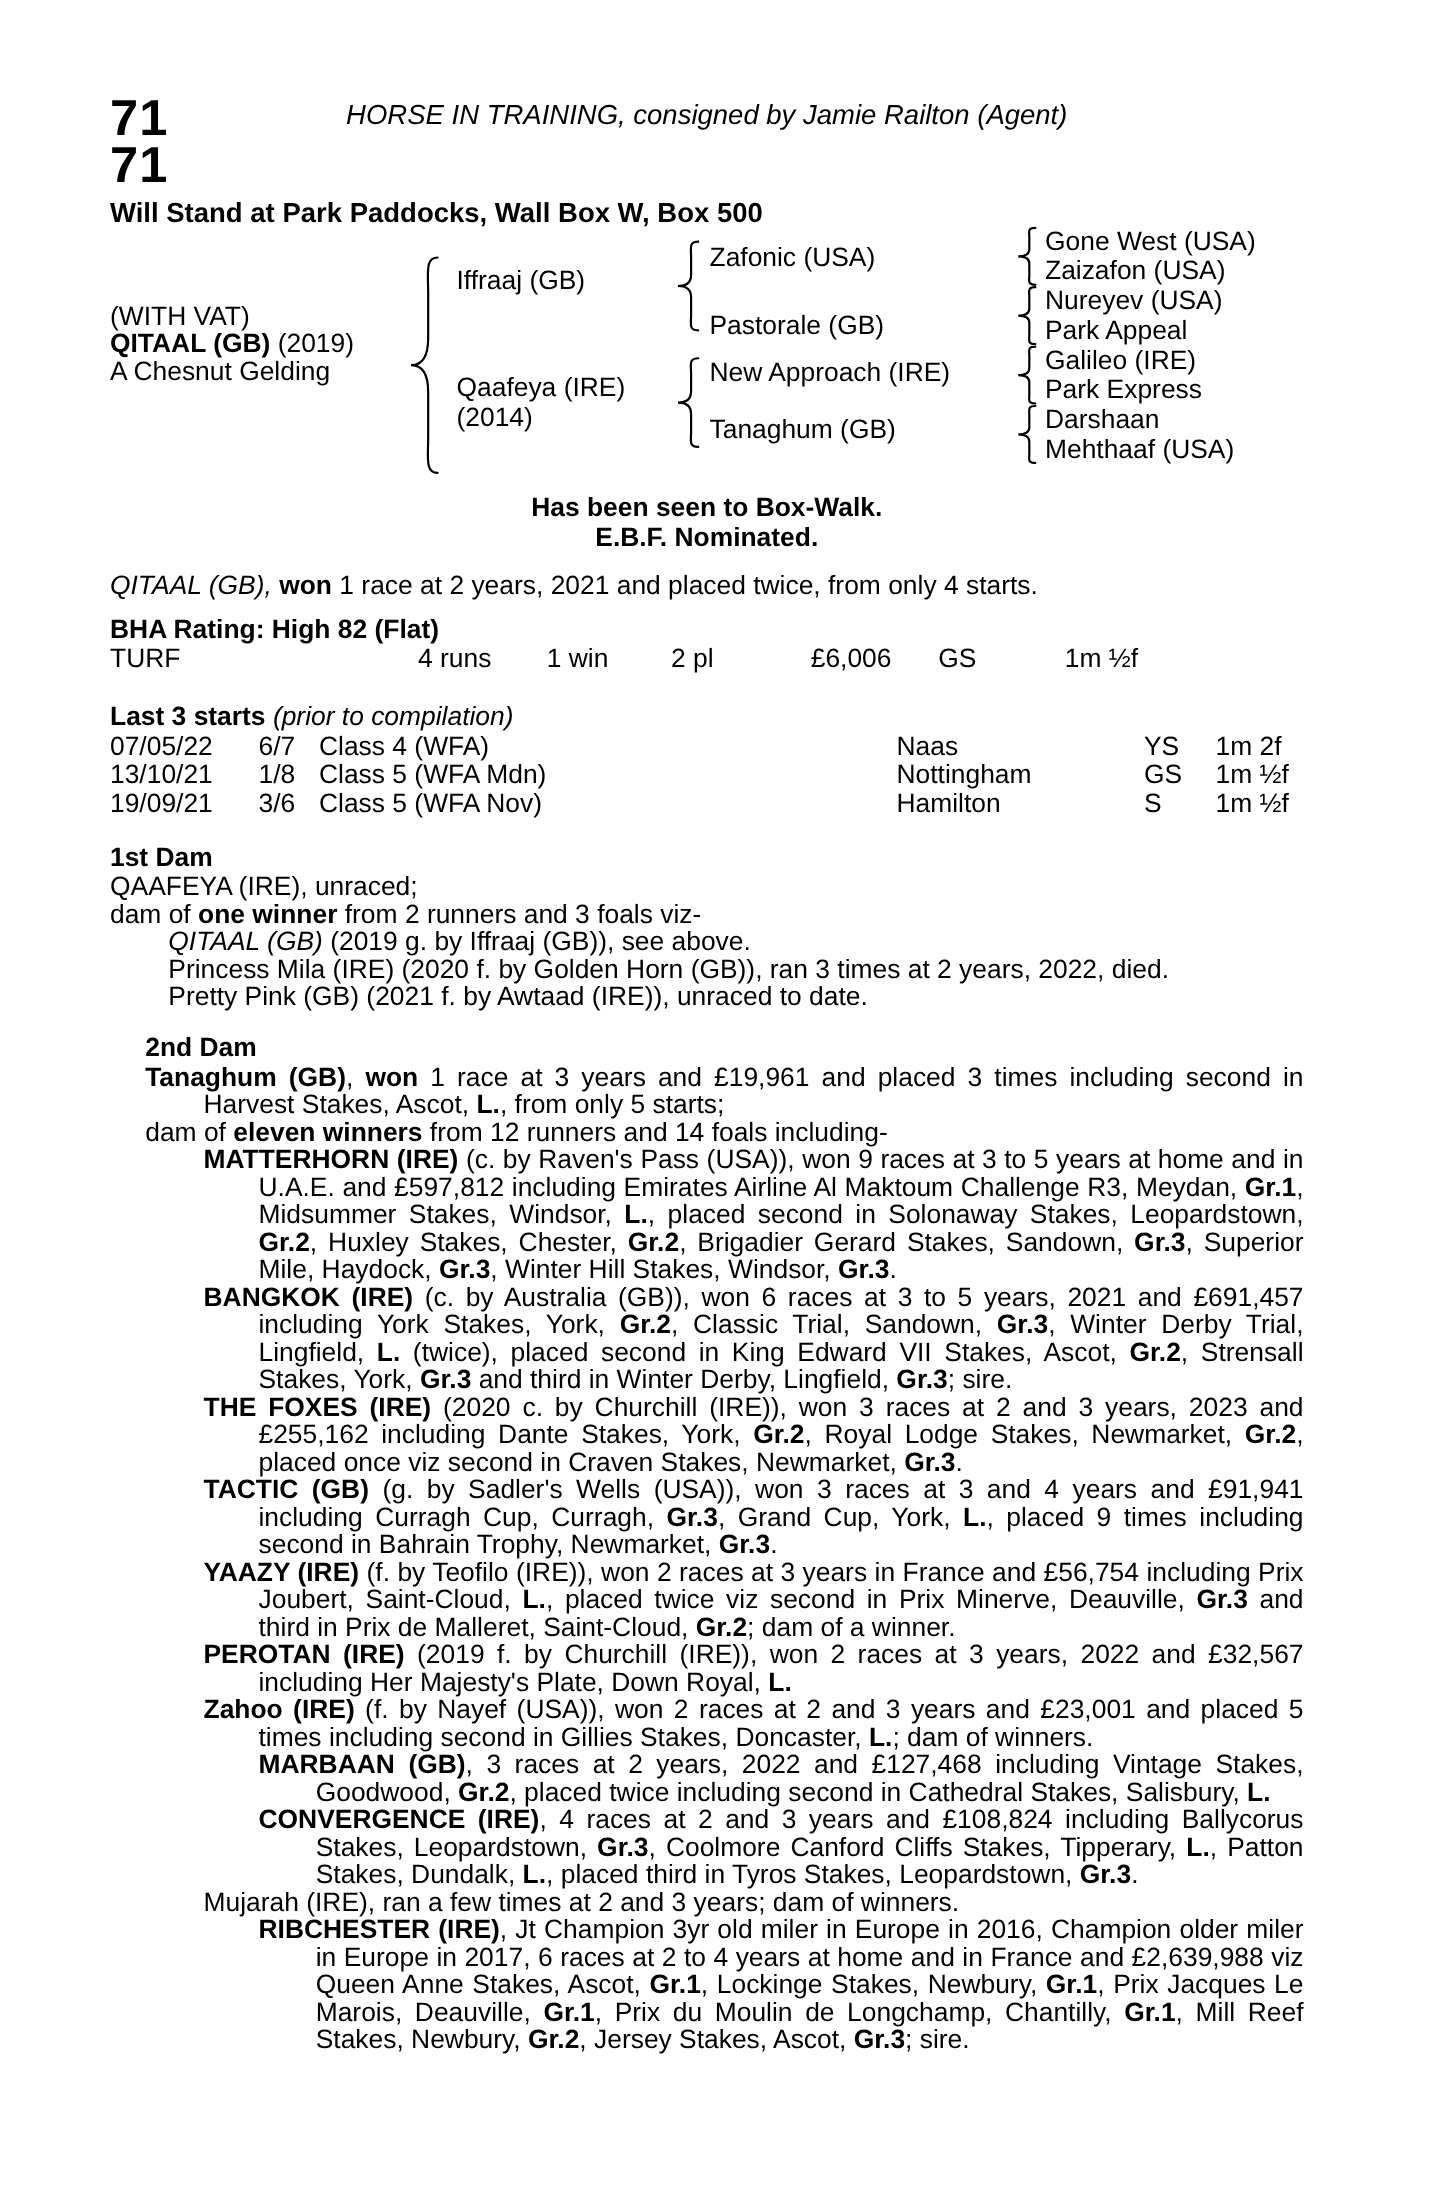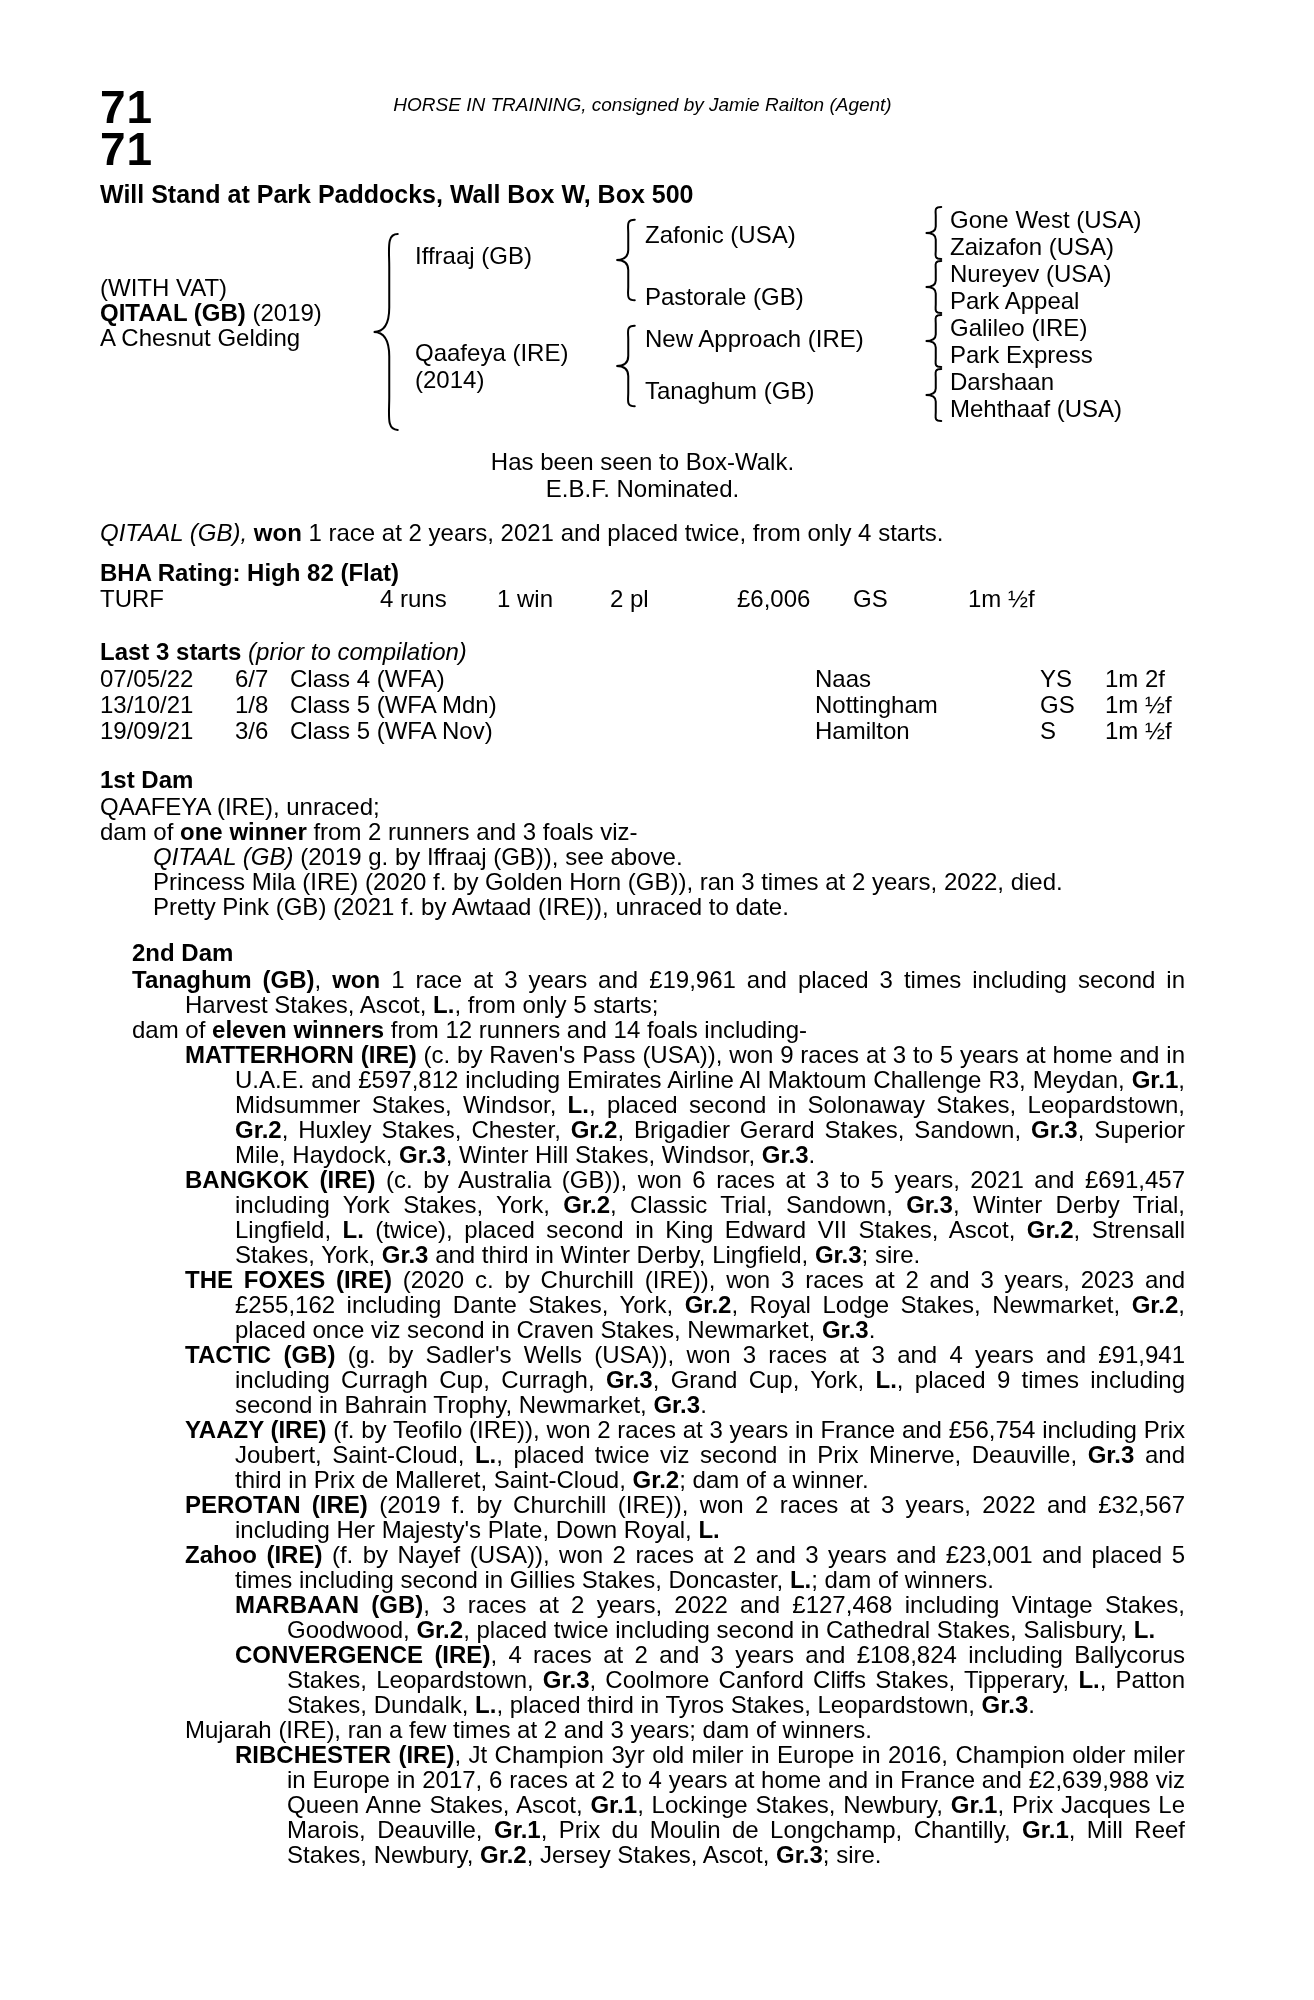--- a/index.html
+++ b/index.html
@@ -5,32 +5,32 @@
   html,body { margin:0; padding:0; background:#ffffff; }
   body {
     width:1314px; min-height:2000px;
     color:#000;
     font-family:"Liberation Sans", sans-serif;
     font-size:24px;
     -webkit-font-smoothing:antialiased;
   }
   .page { padding:92px 129px 60px 100px; } 
 
-  .consign { text-align:center; font-style:italic; font-size:19px; line-height:26px; }
+  .consign { text-align:center; font-style:italic; font-size:25px; line-height:26px; }
   .lotrow { display:flex; justify-content:flex-end; align-items:flex-start; height:50px; margin-top:2px;flex-direction:column; }
   .lot { font-weight:bold; font-size:46px; line-height:42px; letter-spacing:1px; }
   .stand { font-weight:bold; font-size:25px; line-height:28px; margin-top:10px; }
 
   .pedigree { position:relative; height:240px; }
   .ped-abs { position:absolute; line-height:25px; white-space:nowrap; }
   .gg { line-height:27px; }
   .brace { position:absolute; }
   .brace svg { display:block; width:100%; height:100%; }
 
-  .notes { text-align:center; font-weight:normal; line-height:27px; }
+  .notes { text-align:center; font-weight:bold; line-height:27px; }
   .summary { margin-top:18px; line-height:26px; }
   .ratings { margin-top:14px; }
   .ratings .r { font-weight:bold; line-height:26px; }
   .turfgrid { display:grid; grid-template-columns:280px 117px 113px 127px 116px 115px auto; line-height:26px; }
 
   .last3 { margin-top:26px; }
   .l3title { font-weight:bold; line-height:28px; }
   .l3sub { font-weight:normal; font-style:italic; }
   .l3grid { display:grid; grid-template-columns:135px 55px 525px 225px 65px auto; line-height:26px; }
 

